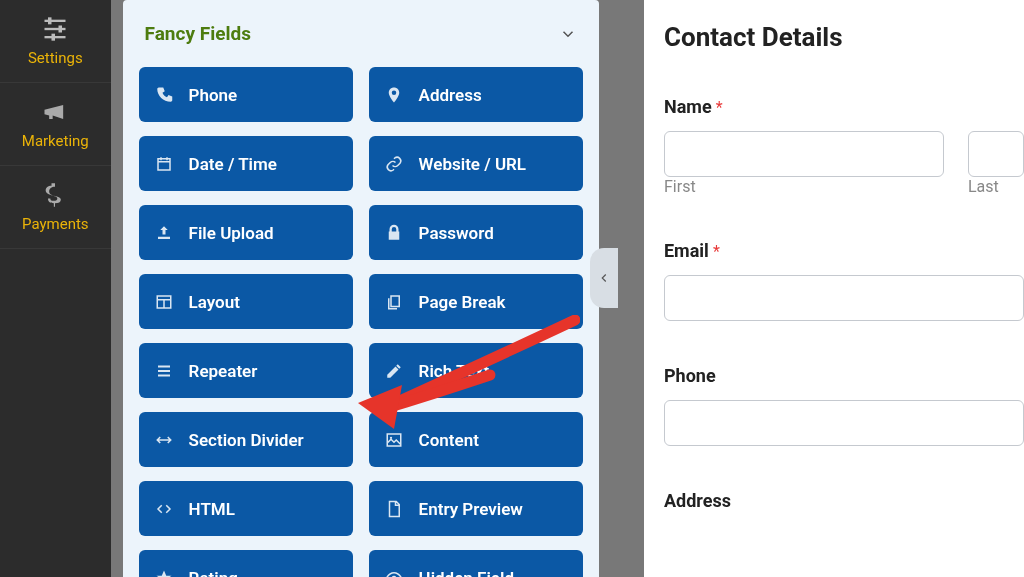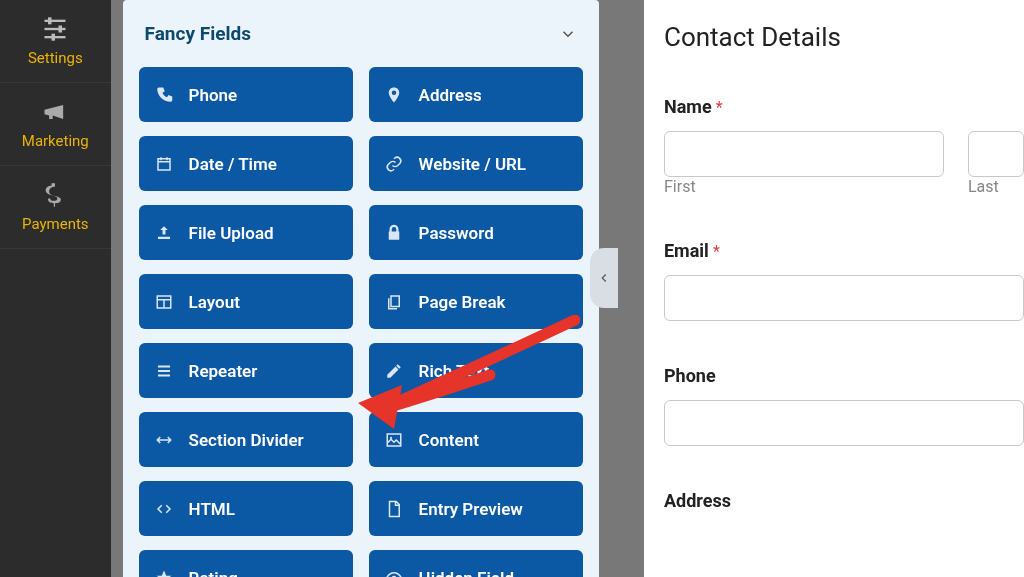--- a/index.html
+++ b/index.html
@@ -10,37 +10,37 @@
   .vnav { width: 113px; height: 100%; background: #2c2c2c; display: flex; flex-direction: column; }
   .vnav .item { height: 83px; display: flex; flex-direction: column; align-items: center; justify-content: center; color: #e0e0e0; cursor: pointer; border-bottom: 1px solid rgba(255,255,255,0.06); }
   .vnav .item svg { width: 28px; height: 28px; fill: #aaa; }
   .vnav .item span.lbl { margin-top: 6px; font-size: 15px; color: #eab308; }
   .vnav .item:first-child svg { fill: #bbb; }
 
   
   .panel-wrap { width: 513px; height: 100%; background: #787878; position: relative; }
   .panel { position: absolute; left: 12px; top: 0; width: 476px; height: 100%; background: #ecf4fb; border-radius: 4px 4px 0 0; padding: 0 16px 0 16px; overflow: hidden; }
   .panel-header { display: flex; align-items: center; justify-content: space-between; padding: 22px 6px 22px 6px; cursor: pointer; }
-  .panel-header .title { font-size: 19px; font-weight: 700; color: #0c4a6e; }
+  .panel-header .title { font-size: 19px; font-weight: 700; color: #4d7c0f; }
   .panel-header svg { width: 18px; height: 18px; stroke: #555; stroke-width: 2; fill: none; }
 
   .grid { display: grid; grid-template-columns: 1fr 1fr; gap: 14px 16px; }
   .field-btn { height: 55px; background: #0b58a5; color: #fff; border-radius: 6px; display: flex; align-items: center; padding: 0 16px; cursor: pointer; }
   .field-btn svg { width: 18px; height: 18px; flex: 0 0 18px; fill: rgba(255,255,255,0.85); }
   .field-btn .fl { margin-left: 16px; font-size: 17px; font-weight: 600; color: #fff; white-space: nowrap; }
 
   
   .handle { position: absolute; right: -5px; top: 248px; width: 28px; height: 60px; background: #d8dee4; border-radius: 14px 0 0 14px; display:flex; align-items:center; justify-content:center; cursor:pointer; }
   .handle svg { width:14px; height:14px; stroke:#555; stroke-width:2; fill:none; }
 
   .gutter { width: 32px; height:100%; background:#787878; }
 
   
   .form { flex: 1; padding: 22px 0 0 20px; background:#fff; }
-  .form h2 { font-size: 26px; font-weight: 400; color: #222; }
+  .form h2 { font-size: 26px; font-weight: 700; color: #222; }
   .form-group { margin-top: 44px; }
   .form-label { font-size: 18px; font-weight: 700; color: #222; margin-top: 20px; }
   .req { color: #e83a3a; margin-left: 4px; }
   .name-row { display: flex; gap: 24px; margin-top: 14px; }
   .name-col { display:flex; flex-direction:column; }
   .name-col.first { width: 280px; }
   .name-col.last { flex:1; }
   .text-input { height: 46px; border: 1px solid #c5c9cf; border-radius: 6px; background: #fff; width: 100%; }
   .sublabel { margin-top: 0; font-size: 16px; color: #888; }
   .full-input { margin-top: 14px; width: 360px; }

